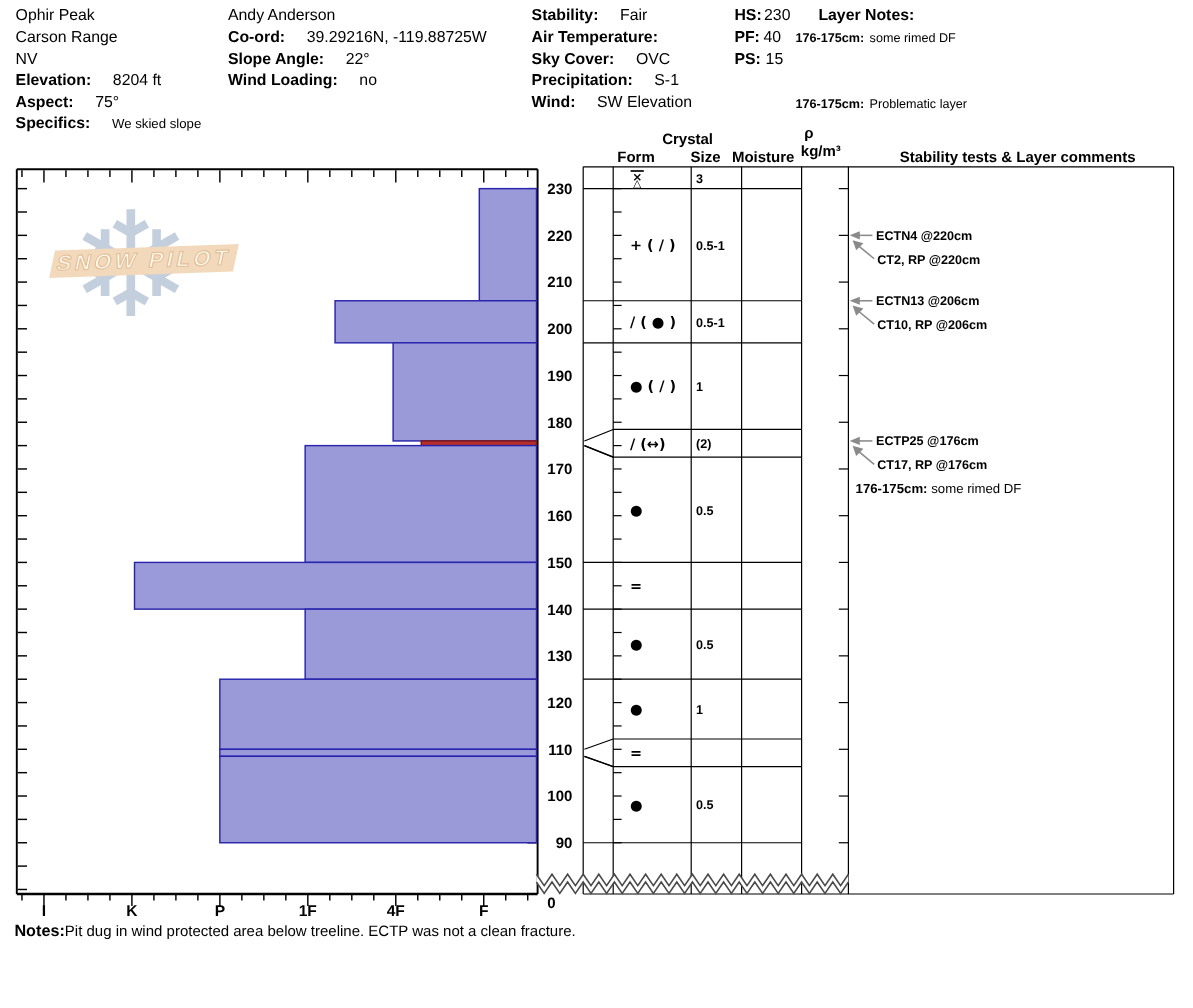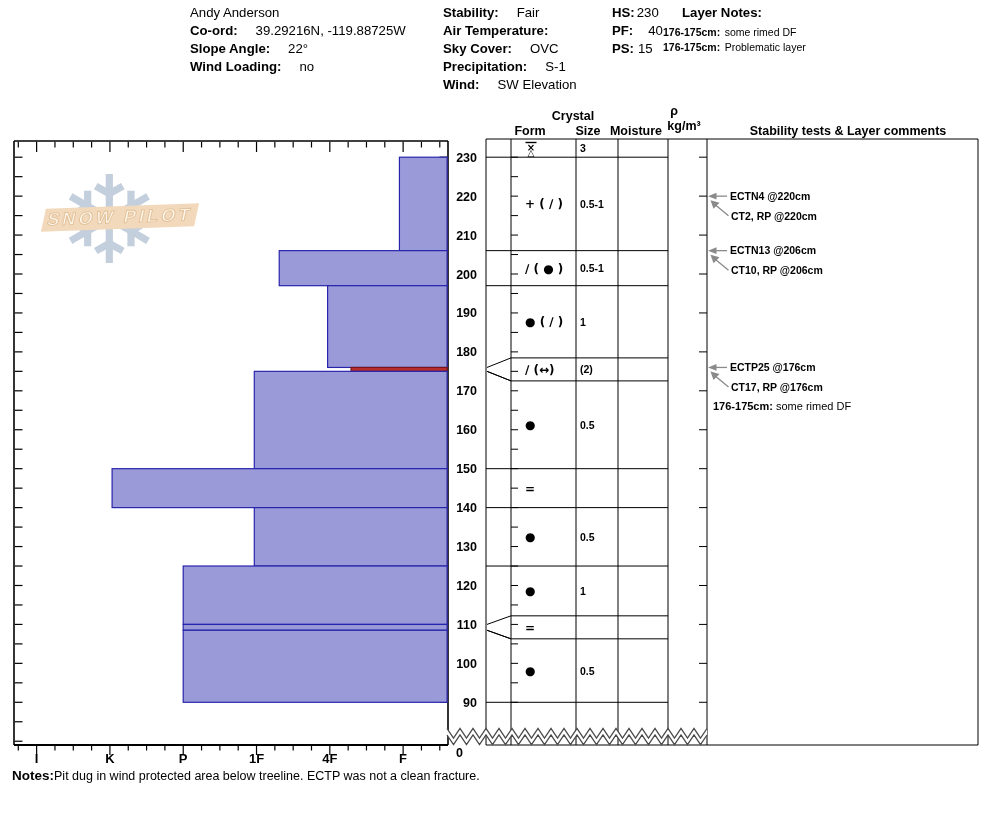--- a/index.html
+++ b/index.html
@@ -21,48 +21,56 @@
   .notesline{position:absolute;left:12px;top:768px;font-size:12.5px;white-space:nowrap;}
   .notesline .b{font-size:13.5px;margin-right:0;}
   svg text{font-family:"Liberation Sans",sans-serif;}
   svg text.sym{font-family:"DejaVu Sans",sans-serif;}
 </style>
 </head>
 <body>
 
 <div id="page">
 
+  <div class="abs" style="left:13px;top:4px;">
+    <div class="hline">Ophir Peak</div>
+    <div class="hline">Carson Range</div>
+    <div class="hline">NV</div>
+    <div class="hline"><span class="b">Elevation:</span><span class="val">8204 ft</span></div>
+    <div class="hline"><span class="b">Aspect:</span><span class="val">75°</span></div>
+    <div class="hline"><span class="b">Specifics:</span><span class="val sm">We skied slope</span></div>
+  </div>
 
   <div class="abs" style="left:190px;top:4px;">
     <div class="hline">Andy Anderson</div>
     <div class="hline"><span class="b">Co-ord:</span><span class="val">39.29216N, -119.88725W</span></div>
     <div class="hline"><span class="b">Slope Angle:</span><span class="val">22°</span></div>
     <div class="hline"><span class="b">Wind Loading:</span><span class="val">no</span></div>
   </div>
 
   <div class="abs" style="left:443px;top:4px;">
     <div class="hline"><span class="b">Stability:</span><span class="val">Fair</span></div>
     <div class="hline"><span class="b">Air Temperature:</span><span class="val"></span></div>
     <div class="hline"><span class="b">Sky Cover:</span><span class="val">OVC</span></div>
     <div class="hline"><span class="b">Precipitation:</span><span class="val">S-1</span></div>
     <div class="hline"><span class="b">Wind:</span><span class="val">SW Elevation</span></div>
   </div>
 
   <div class="abs" style="left:612px;top:4px;">
     <div class="hline"><span class="b">HS:</span><span style="margin-left:2px">230</span></div>
-    <div class="hline"><span class="b">PF:</span><span style="margin-left:15px">40</span></div>
+    <div class="hline"><span class="b">PF:</span><span style="margin-left:3px">40</span></div>
     <div class="hline"><span class="b">PS:</span><span style="margin-left:4px">15</span></div>
   </div>
 
   <div class="abs" style="left:682px;top:4px;">
     <div class="hline b">Layer Notes:</div>
   </div>
   <div class="abs" style="left:663px;top:23px;">
     <div style="height:15px;line-height:15px;white-space:nowrap;"><span class="b sm2">176-175cm:</span>&nbsp;<span class="sm2">some rimed DF</span></div>
-    <div style="height:15px;line-height:15px;white-space:nowrap;"><span class="b sm2">176-175cm:</span>&nbsp;<span class="sm2">Problematic layer</span></div>
+    <div style="height:15px;line-height:15px;white-space:nowrap;margin-top:40px;"><span class="b sm2">176-175cm:</span>&nbsp;<span class="sm2">Problematic layer</span></div>
   </div>
 
   <div>
     <div class="logo-flake">❄</div>
     <div class="logo-banner"><span>SNOW PILOT</span></div>
   </div>
 
   <div class="thead" style="left:528px;top:109px;width:90px;">Crystal</div>
   <div class="thead" style="left:505px;top:124px;width:50px;">Form</div>
   <div class="thead" style="left:563px;top:124px;width:50px;">Size</div>

